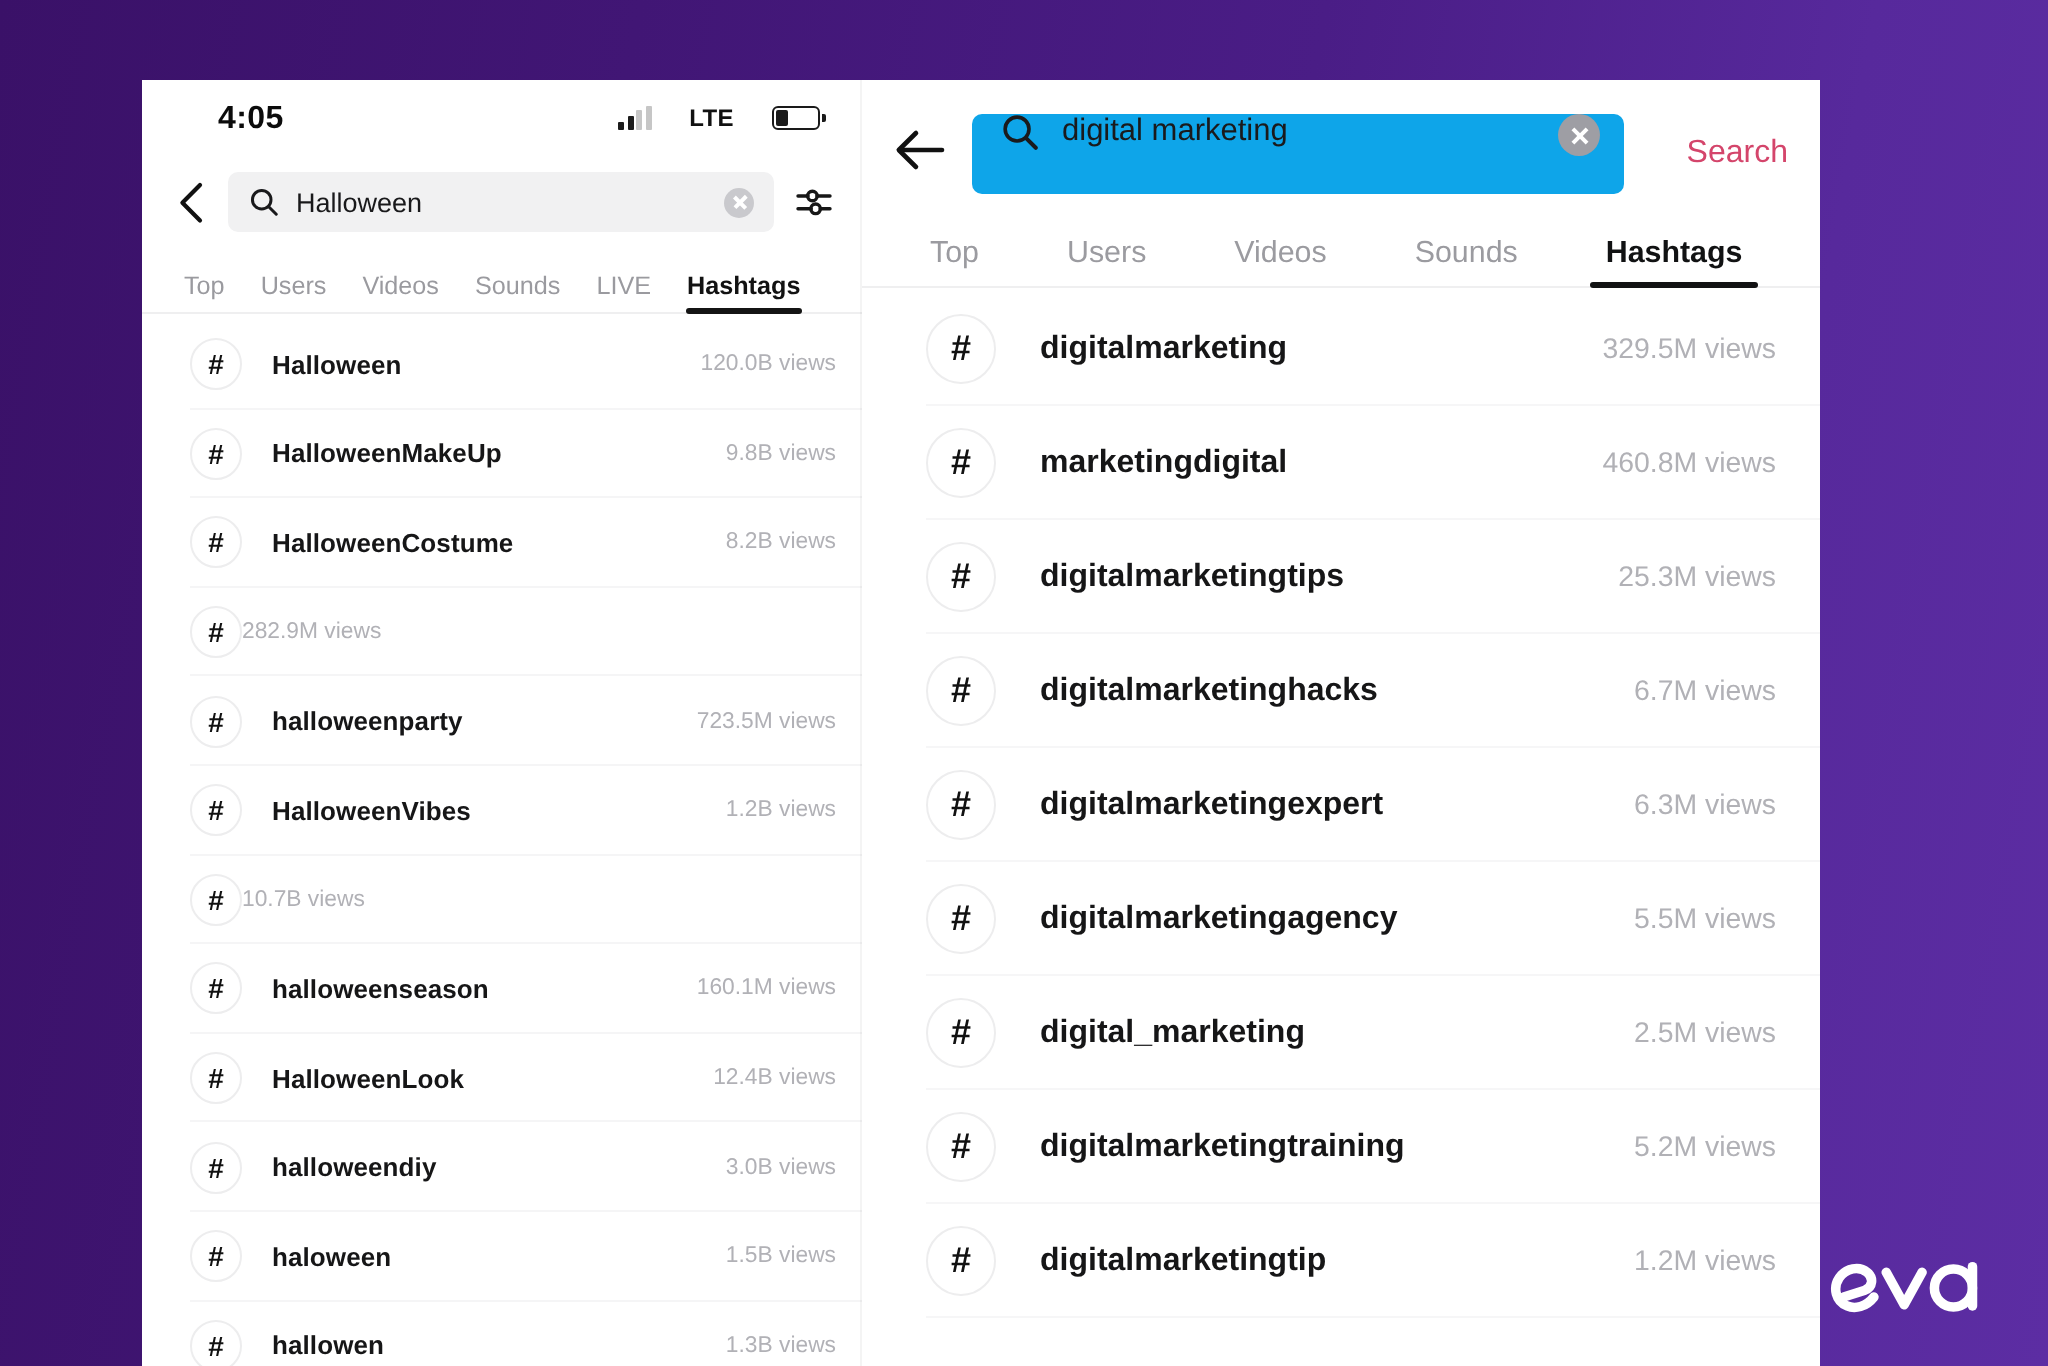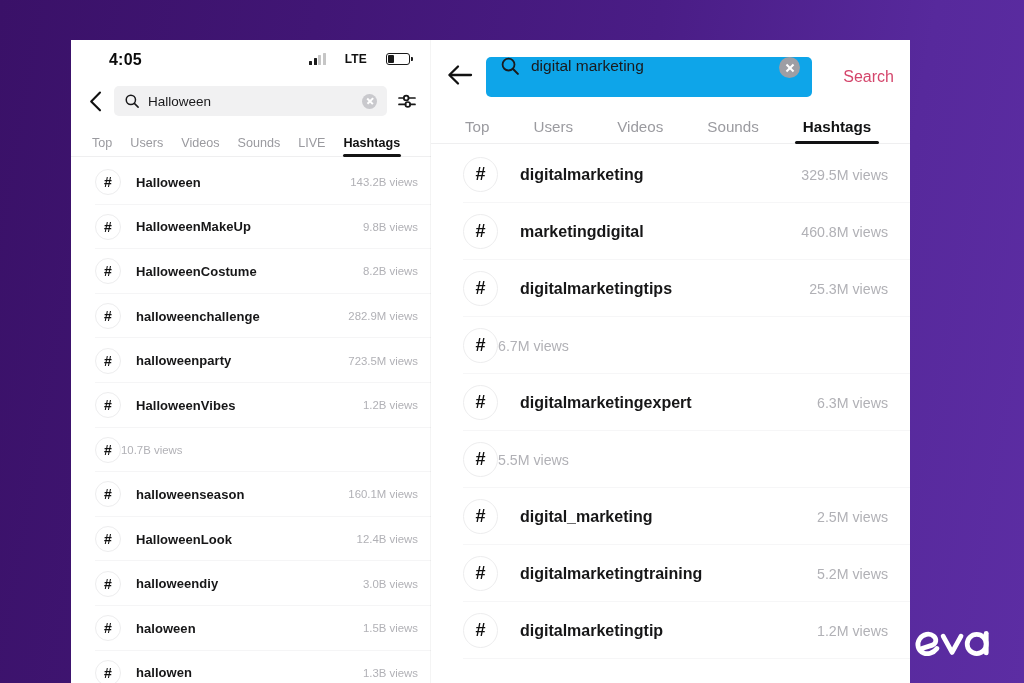--- a/index.html
+++ b/index.html
@@ -339,35 +339,34 @@
     <div class="ltab">Videos</div>
     <div class="ltab">Sounds</div>
     <div class="ltab">LIVE</div>
     <div class="ltab active">Hashtags</div>
   </div>
 
   <div id="left-list">
       <div class="row left-row">
         <div class="hash-circle">#</div>
         <div class="row-name">Halloween</div>
-        <div class="row-views">143.2B views</div>
+        <div class="row-views">120.0B views</div>
       </div>
       <div class="row left-row">
         <div class="hash-circle">#</div>
         <div class="row-name">HalloweenMakeUp</div>
         <div class="row-views">9.8B views</div>
       </div>
       <div class="row left-row">
         <div class="hash-circle">#</div>
         <div class="row-name">HalloweenCostume</div>
         <div class="row-views">8.2B views</div>
       </div>
       <div class="row left-row">
         <div class="hash-circle">#</div>
-        <div class="row-name">halloweenchallenge</div>
         <div class="row-views">282.9M views</div>
       </div>
       <div class="row left-row">
         <div class="hash-circle">#</div>
         <div class="row-name">halloweenparty</div>
         <div class="row-views">723.5M views</div>
       </div>
       <div class="row left-row">
         <div class="hash-circle">#</div>
         <div class="row-name">HalloweenVibes</div>
@@ -445,29 +444,31 @@
         <div class="row-name">marketingdigital</div>
         <div class="row-views">460.8M views</div>
       </div>
       <div class="row right-row">
         <div class="hash-circle">#</div>
         <div class="row-name">digitalmarketingtips</div>
         <div class="row-views">25.3M views</div>
       </div>
       <div class="row right-row">
         <div class="hash-circle">#</div>
+        <div class="row-name">digitalmarketinghacks</div>
         <div class="row-views">6.7M views</div>
       </div>
       <div class="row right-row">
         <div class="hash-circle">#</div>
         <div class="row-name">digitalmarketingexpert</div>
         <div class="row-views">6.3M views</div>
       </div>
       <div class="row right-row">
         <div class="hash-circle">#</div>
+        <div class="row-name">digitalmarketingagency</div>
         <div class="row-views">5.5M views</div>
       </div>
       <div class="row right-row">
         <div class="hash-circle">#</div>
         <div class="row-name">digital_marketing</div>
         <div class="row-views">2.5M views</div>
       </div>
       <div class="row right-row">
         <div class="hash-circle">#</div>
         <div class="row-name">digitalmarketingtraining</div>

